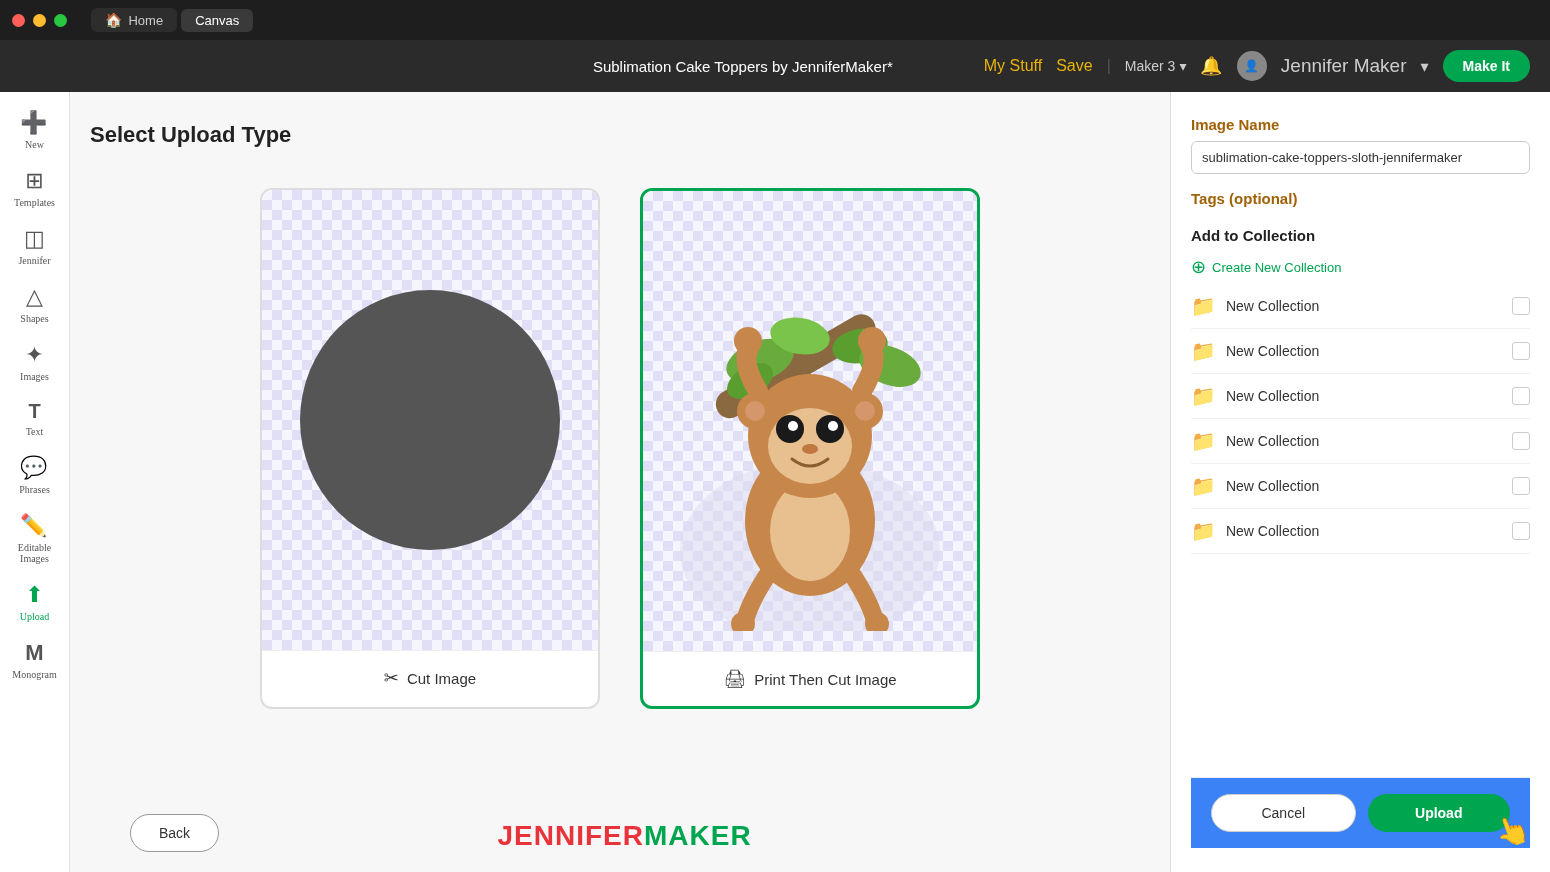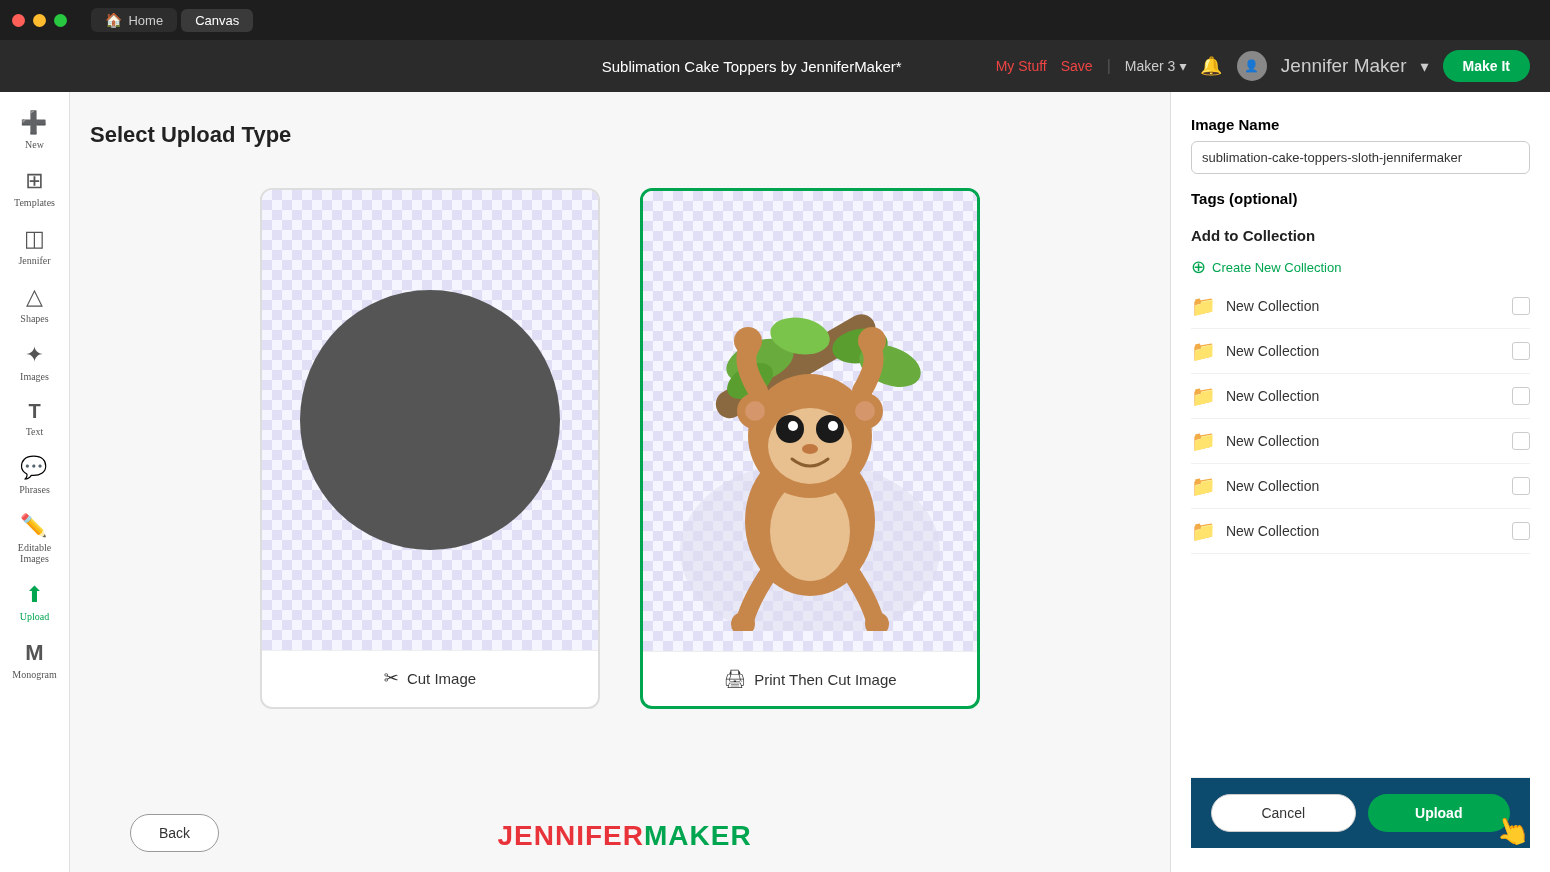--- a/index.html
+++ b/index.html
@@ -20,21 +20,21 @@
     .tab-icon { font-size: 14px; }
 
     
     .top-nav {
       width: 100%; height: 52px; background: #2b2b2b;
       display: flex; align-items: center; justify-content: space-between;
       padding: 0 20px;
     }
     .top-nav-title { color: #fff; font-size: 15px; font-weight: 500; flex: 1; text-align: center; }
     .top-nav-right { display: flex; align-items: center; gap: 14px; }
-    .nav-link { color: #ef4444; font-size: 14px; cursor: pointer; }
+    .nav-link { color: #eab308; font-size: 16px; cursor: pointer; }
     .nav-separator { color: #555; font-size: 16px; }
     .maker-btn { color: #ccc; font-size: 14px; cursor: pointer; display: flex; align-items: center; gap: 4px; }
     .make-it-btn {
       background: #00a550; color: #fff; border: none; border-radius: 20px;
       padding: 8px 20px; font-size: 14px; font-weight: 600; cursor: pointer;
     }
     .avatar { width: 30px; height: 30px; border-radius: 50%; background: #888; overflow: hidden; display: flex; align-items: center; justify-content: center; font-size: 12px; color: #fff; }
     .bell-icon { font-size: 18px; color: #ccc; cursor: pointer; }
     .user-name { color: #ccc; font-size: 19px; }
 
@@ -95,21 +95,21 @@
       font-size: 28px; font-weight: 800; letter-spacing: 1px; margin-top: 44px;
     }
     .jm-jennifer { color: #e8333a; }
     .jm-maker { color: #00a550; }
 
     
     .right-panel {
       width: 380px; background: #fff; border-left: 1px solid #ddd;
       padding: 24px 20px; overflow-y: auto; display: flex; flex-direction: column; gap: 20px;
     }
-    .panel-section-title { font-size: 15px; font-weight: 600; color: #000000; margin-bottom: 8px; }
+    .panel-section-title { font-size: 15px; font-weight: 600; color: #a16207; margin-bottom: 8px; }
     .image-name-input {
       width: 100%; border: 1px solid #ccc; border-radius: 6px;
       padding: 8px 10px; font-size: 13px; color: #333; outline: none;
     }
     .tags-textarea {
       width: 100%; border: 1px solid #ccc; border-radius: 6px;
       padding: 8px 10px; font-size: 13px; color: #aaa; height: 80px;
       outline: none; resize: none;
     }
     .add-to-collection-title { font-size: 15px; font-weight: 600; color: #222; }
@@ -127,21 +127,21 @@
     .folder-icon { font-size: 20px; color: #555; }
     .collection-name { font-size: 14px; color: #333; }
     .collection-checkbox {
       width: 18px; height: 18px; border: 1.5px solid #ccc; border-radius: 3px;
       cursor: pointer; appearance: none; background: #fff;
     }
 
     
     .panel-bottom {
       display: flex; gap: 12px; padding: 16px 20px;
-      border-top: 1px solid #eee; background: #0c4a6e;
+      border-top: 1px solid #eee; background: #3b82f6;
       position: sticky; bottom: 0;
     }
     .cancel-btn {
       flex: 1; border: 1.5px solid #ccc; background: #fff; color: #333;
       padding: 10px; border-radius: 20px; font-size: 14px; cursor: pointer;
     }
     .upload-btn {
       flex: 1; background: #00a550; color: #fff; border: none;
       padding: 10px; border-radius: 20px; font-size: 14px; font-weight: 600; cursor: pointer;
       position: relative;

